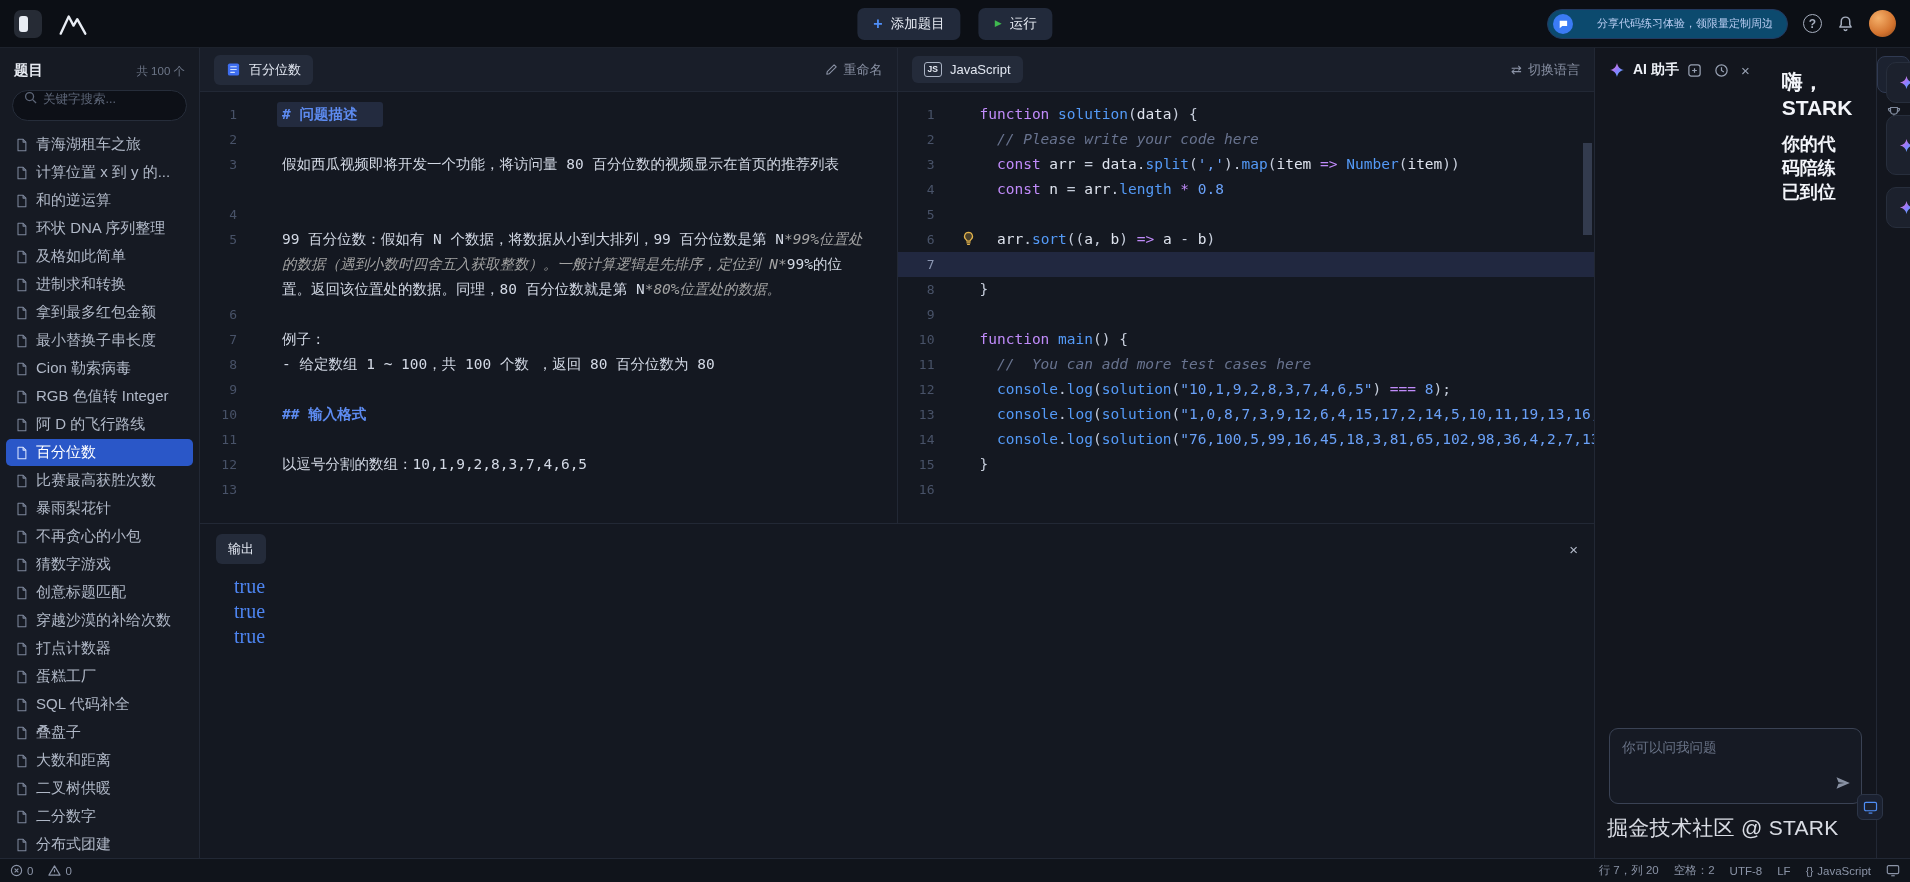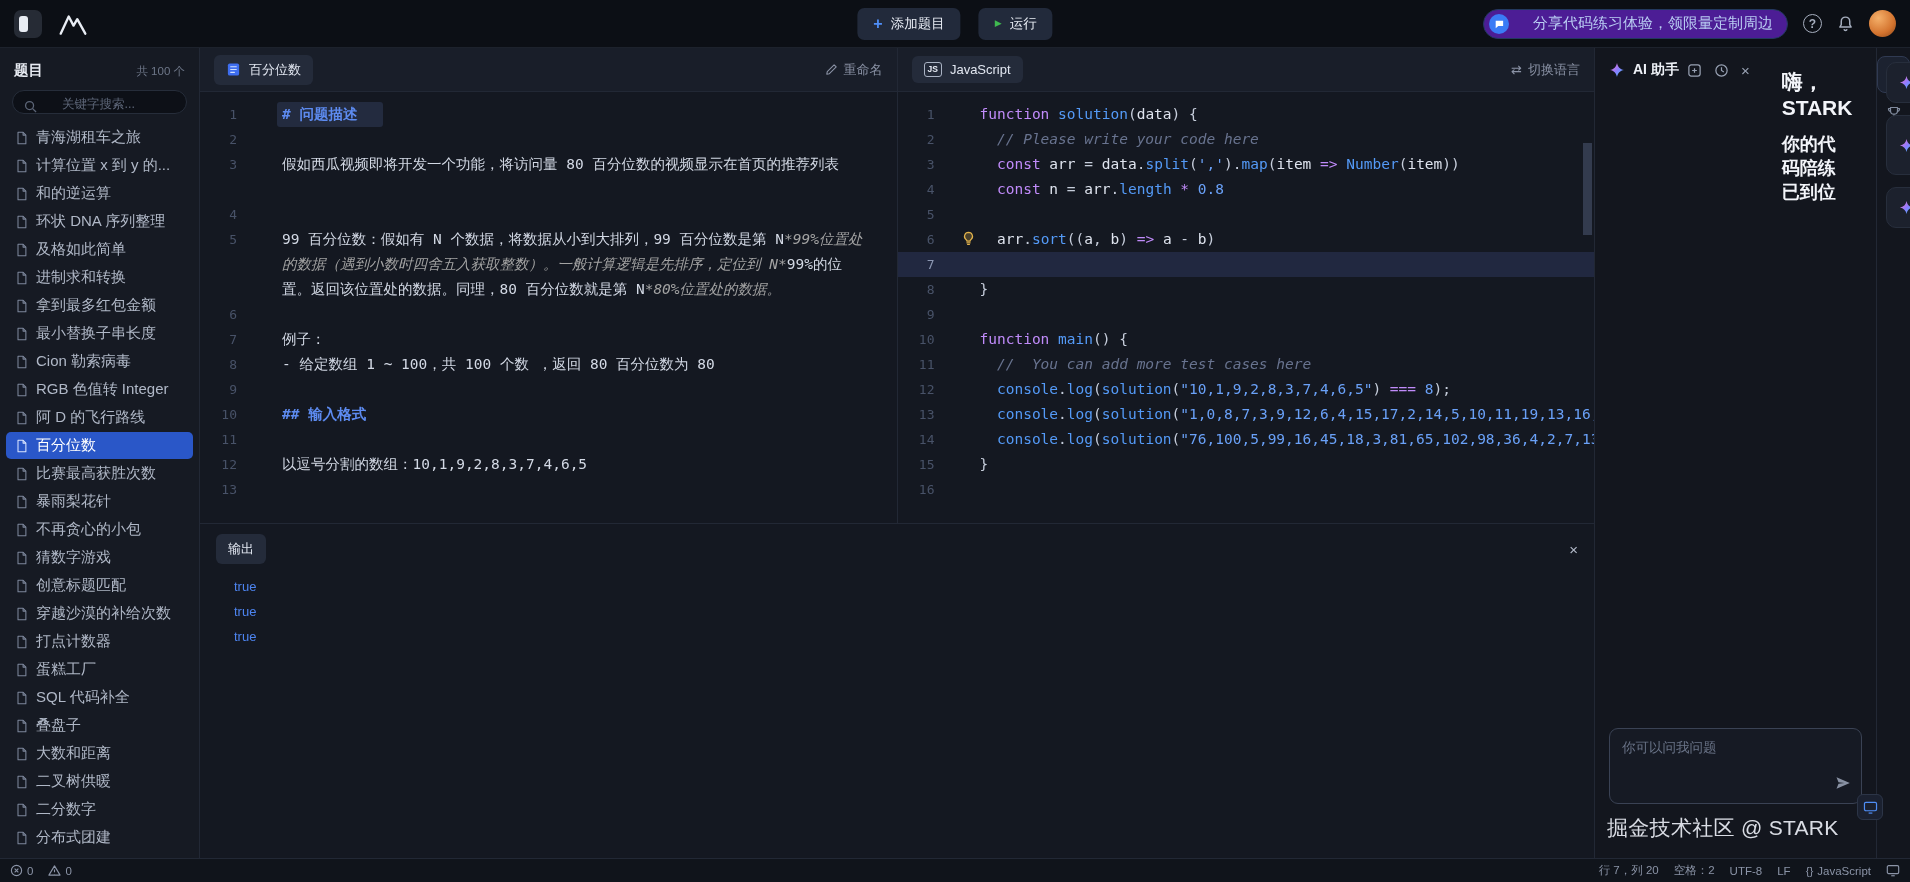--- a/index.html
+++ b/index.html
@@ -11,35 +11,35 @@
   .topbar{height:48px;flex:none;display:flex;align-items:center;padding:0 14px;background:#0c0f15;border-bottom:1px solid #1d222c;position:relative;z-index:5}
   .tb-left{display:flex;align-items:center;gap:16px}
   .app-logo{width:28px;height:28px;border-radius:7px;background:#262b35;display:flex;align-items:center;padding-left:5px;cursor:pointer}
   .logo-bar{width:9px;height:16px;border-radius:3px;background:#e9edf4}
   .mountain{width:30px;height:26px;cursor:pointer}
   .tb-center{position:absolute;left:50%;transform:translateX(-50%);display:flex;gap:18px}
   .tb-btn{display:flex;align-items:center;gap:8px;background:#222a3b;border:none;border-radius:7px;padding:7px 16px;color:#e7ebf3;font-size:13.5px;font-family:inherit;cursor:pointer}
   .ic-plus{color:#4f8ef7;font-weight:700;font-size:16px;line-height:1}
   .ic-play{color:#3fb950;font-size:9px;line-height:1}
   .tb-right{margin-left:auto;display:flex;align-items:center;gap:15px}
-  .banner{display:flex;align-items:center;gap:24px;background:#4c1d95;border:1px solid #23395f;border-radius:16px;padding:4px 14px 4px 5px;font-size:15px;color:#b9cdf3;cursor:pointer;white-space:nowrap}
+  .banner{display:flex;align-items:center;gap:24px;background:#0c4a6e;border:1px solid #23395f;border-radius:16px;padding:4px 14px 4px 5px;font-size:11px;color:#b9cdf3;cursor:pointer;white-space:nowrap}
   .banner-ic{width:20px;height:20px;border-radius:50%;background:#3b7bf5;display:flex;align-items:center;justify-content:center;flex:none}
   .tb-ic{color:#a6aebe;display:flex;align-items:center;cursor:pointer}
   .help{width:19px;height:19px;border:1.5px solid #a6aebe;border-radius:50%;font-size:12px;font-weight:700;display:flex;align-items:center;justify-content:center}
   .avatar{width:27px;height:27px;border-radius:50%;background:radial-gradient(circle at 35% 30%,#f5b06a,#d4742f 60%,#8a4518);cursor:pointer}
 
   
   .main{flex:1;display:flex;min-height:0}
 
   
   .sidebar{width:200px;flex:none;background:#161a23;border-right:1px solid #222835;display:flex;flex-direction:column;overflow:hidden}
   .sb-head{display:flex;align-items:baseline;justify-content:space-between;padding:13px 14px 10px}
   .sb-title{font-size:14.5px;font-weight:700;color:#e8ecf3}
   .sb-count{font-size:11.5px;color:#6e7789}
-  .sb-search{margin:0 12px 8px;height:24px;border-radius:16px;background:#0d1017;border:1px solid #262d3a;display:flex;align-items:flex-end;gap:25px;padding:0 11px;color:#5d6678;cursor:text}
+  .sb-search{margin:0 12px 8px;height:31px;border-radius:16px;background:#0d1017;border:1px solid #262d3a;display:flex;align-items:flex-start;gap:6px;padding:0 11px;color:#5d6678;cursor:text}
   .sb-search svg{width:13px;height:13px;flex:none}
   .sb-search-ph{font-size:12.5px}
   .sb-list{flex:1;overflow:hidden;padding:2px 0}
   .sb-item{height:27px;margin:0 6px 1px;padding:0 9px;border-radius:5px;display:flex;align-items:center;gap:8px;font-size:15px;color:#b0b8c7;white-space:nowrap;overflow:hidden;cursor:pointer}
   .sb-item .doc-ic{width:13px;height:14px;flex:none;color:#7d879c}
   .sb-item.sel{background:#2a57c8;color:#fff}
   .sb-item.sel .doc-ic{color:#dbe6ff}
   .sb-label{overflow:hidden;text-overflow:ellipsis}
 
   
@@ -73,21 +73,21 @@
   .selgrp{background:#2d3a60;box-shadow:0 0 0 1px #49598e;border-radius:1px}
   .caret{display:inline-block;width:1.5px;height:17px;background:#eef2f8;vertical-align:-3px;margin-left:1px}
   .bulb{position:absolute;left:63px;top:4px;width:15px;height:15px;cursor:pointer}
   .bulb svg{width:15px;height:15px;display:block}
   .vthumb{position:absolute;right:2px;top:88px;width:9px;height:92px;background:#333b4e}
 
   
   .output{flex:1;display:flex;flex-direction:column;min-height:0}
   .out-head{display:flex;align-items:center;justify-content:space-between;padding:10px 16px 2px}
   .out-close{color:#b3bac9;font-size:15px;cursor:pointer}
-  .out-body{font-family:Liberation Sans, sans-serif;font-size:13px;line-height:25px;padding-top:8px;color:#4d84f0}
+  .out-body{font-family:Liberation Serif, serif;font-size:20px;line-height:25px;padding-top:8px;color:#4d84f0}
   .out-line{padding-left:34px}
 
   
   .ai-panel{width:282px;flex:none;background:#13161e;border-left:1px solid #222835;position:relative;display:flex;}
   .ai-head{height:44px;flex:none;display:flex;align-items:center;gap:8px;padding:0 14px}
   .spark{width:15px;height:15px;flex:none}
   .ai-head .spark{width:16px;height:16px}
   .ai-title{font-size:14px;font-weight:700;color:#eef1f7}
   .ai-head-icons{margin-left:auto;display:flex;align-items:center;gap:12px;color:#99a2b4}
   .ai-head-icons svg{width:15px;height:15px;cursor:pointer}

